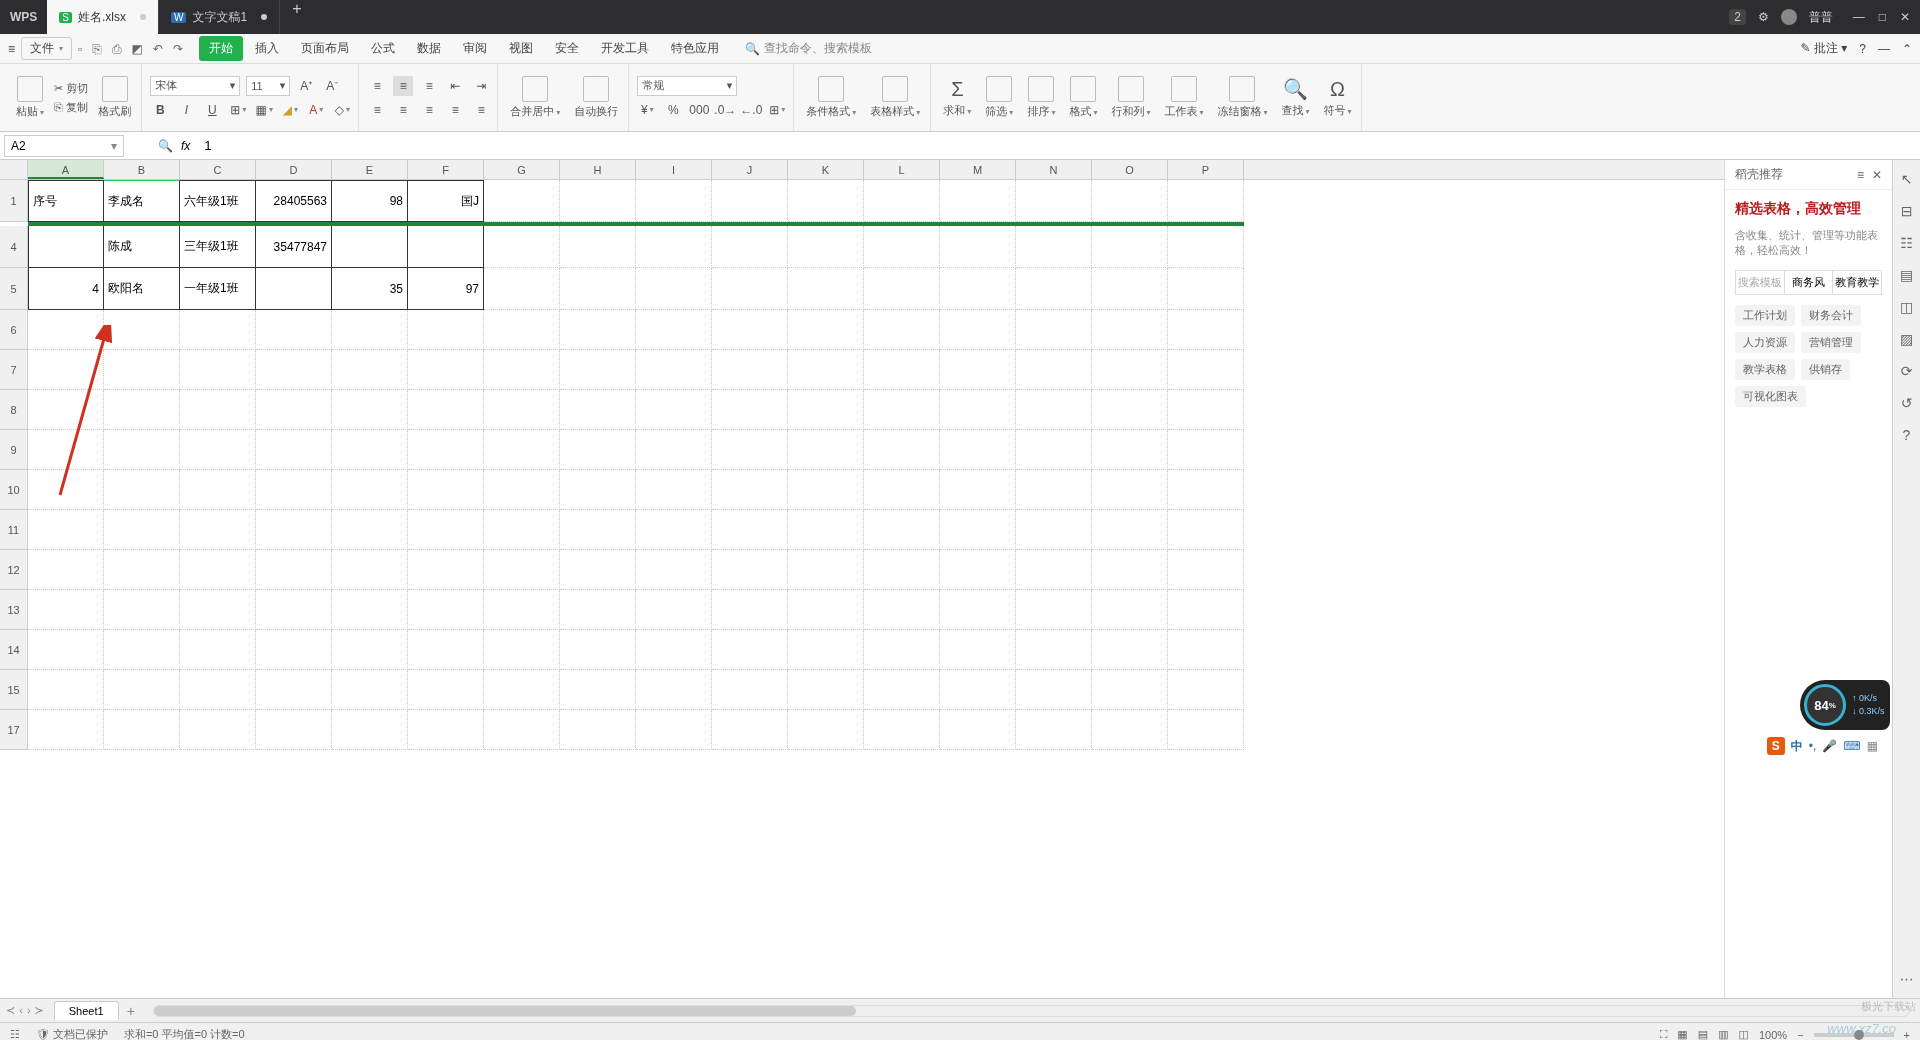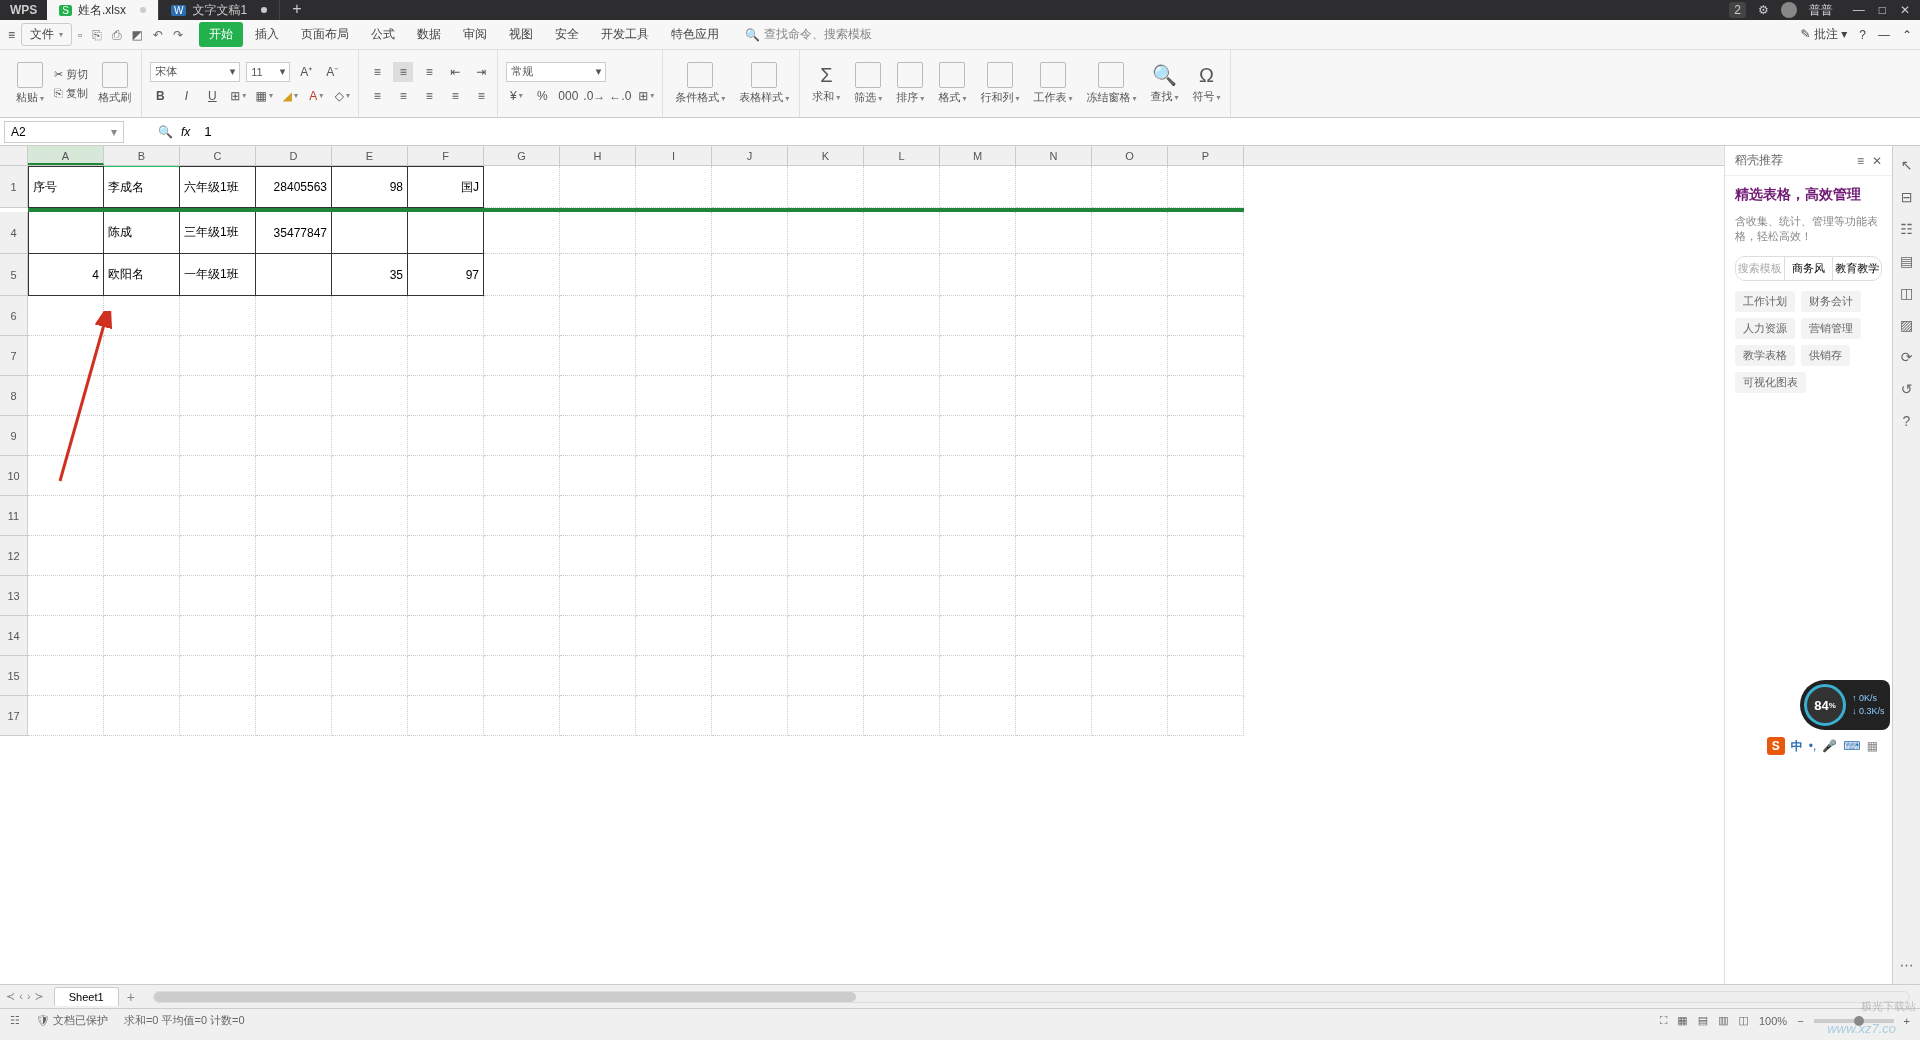--- a/index.html
+++ b/index.html
@@ -1,17 +1,17 @@
 <!DOCTYPE html>
 <html><head>
 <meta charset="utf-8">
 <style>
 * { margin: 0; padding: 0; box-sizing: border-box; font-family: "Microsoft YaHei", Arial, sans-serif; }
 body { background: #f0f0f0; overflow: hidden; width: 1920px; height: 1040px; }
-.title-bar { height: 20px; background: #2d2d30; display: flex; align-items: center; color: #ccc; font-size: 12px; }
+.title-bar { height: 34px; background: #2d2d30; display: flex; align-items: center; color: #ccc; font-size: 12px; }
 .title-bar .wps-logo { padding: 0 10px; font-weight: bold; display: flex; align-items: center; gap: 4px; }
 .title-tabs { display: flex; height: 100%; }
 .title-tab { display: flex; align-items: center; padding: 0 12px; gap: 6px; border-right: 1px solid #444; cursor: pointer; }
 .title-tab.active { background: #f7f7f7; color: #333; }
 .tab-dot { width: 6px; height: 6px; border-radius: 50%; background: #ccc; margin-left: 8px; }
 .tab-add { padding: 0 12px; cursor: pointer; font-size: 16px; }
 .title-right { margin-left: auto; display: flex; align-items: center; gap: 12px; padding-right: 10px; }
 .title-right span { cursor: pointer; font-size: 12px; }
 .badge-box { background: #444; border-radius: 3px; padding: 1px 5px; font-size: 10px; }
 .avatar-circle { width: 16px; height: 16px; border-radius: 50%; background: #888; display: inline-block; }
@@ -60,23 +60,23 @@
 .cell.bordered:first-of-type { border-left: 1px solid #333; }
 .cell.right { justify-content: flex-end; }
 .grid-small-row { display: flex; height: 40px; }
 .red-arrow { position: absolute; left: 50px; top: 165px; pointer-events: none; }
 
 .right-sidebar { width: 28px; background: #f0f0f0; border-left: 1px solid #ccc; display: flex; flex-direction: column; align-items: center; gap: 14px; padding-top: 10px; }
 .rside-icon { width: 18px; height: 18px; cursor: pointer; color: #666; display: flex; align-items: center; justify-content: center; font-size: 14px; }
 
 .template-panel { width: 168px; background: #fff; border-left: 1px solid #ddd; display: flex; flex-direction: column; font-size: 12px; }
 .tpl-header { padding: 6px 10px; border-bottom: 1px solid #eee; display: flex; justify-content: space-between; align-items: center; color: #666; }
-.tpl-title { padding: 10px; font-size: 14px; font-weight: bold; color: #701a75; }
+.tpl-title { padding: 10px; font-size: 14px; font-weight: bold; color: #b91c1c; }
 .tpl-sub { padding: 0 10px 8px; font-size: 11px; color: #888; }
-.tpl-filter-row { display: flex; border: 1px solid #ddd; margin: 4px 10px; border-radius: 10px; }
+.tpl-filter-row { display: flex; border: 1px solid #ddd; margin: 4px 10px; border-radius: 0; }
 .tpl-filter { flex: 1; text-align: center; padding: 4px 0; font-size: 11px; cursor: pointer; border-right: 1px solid #ddd; }
 .tpl-filter:last-child { border-right: none; }
 .tpl-filter.search { color: #aaa; }
 .tpl-cats { display: flex; flex-wrap: wrap; gap: 6px; padding: 6px 10px; }
 .tpl-cat { background: #f3f3f3; padding: 3px 8px; border-radius: 3px; font-size: 11px; color: #666; cursor: pointer; }
 .tpl-list { flex: 1; overflow-y: auto; padding: 6px 10px; }
 .tpl-item { margin-bottom: 12px; }
 .tpl-thumb { width: 100%; height: 110px; background: #f5f5f5; border: 1px solid #ddd; border-radius: 3px; display: flex; align-items: center; justify-content: center; font-size: 10px; color: #aaa; position: relative; overflow: hidden; }
 .tpl-thumb.first { border: 2px solid #2a7a4a; background: linear-gradient(#2a6a8a 0 20%, #fff 20% 100%); }
 .tpl-thumb .inner-grid { position: absolute; inset: 22% 8% 8% 8%; background: repeating-linear-gradient(#fff, #fff 12px, #eee 12px, #eee 13px); border: 1px solid #22863a; }
@@ -225,20 +225,32 @@
         <span class="btn-sm">≡</span>
         <span class="btn-sm">⇤</span>
         <span class="btn-sm">⇥</span>
       </div>
       <div class="rib-row">
         <span class="btn-sm">≡</span>
         <span class="btn-sm">≡</span>
         <span class="btn-sm">≡</span>
         <span class="btn-sm">≡</span>
         <span class="btn-sm">≡</span>
+      </div>
+    </div>
+  </div>
+  <div class="ribbon-group">
+    <div class="rib-row">
+      <div class="rib-big">
+        <div class="rib-icon-lg"></div>
+        <span class="rib-label dropdown-arrow">合并居中</span>
+      </div>
+      <div class="rib-big">
+        <div class="rib-icon-lg"></div>
+        <span class="rib-label">自动换行</span>
       </div>
     </div>
   </div>
   <div class="ribbon-group">
     <div style="display:flex;flex-direction:column;gap:4px">
       <div class="combo" style="width:100px">
           <span>常规</span>
           <span>▾</span>
         </div>
       <div class="rib-row">

